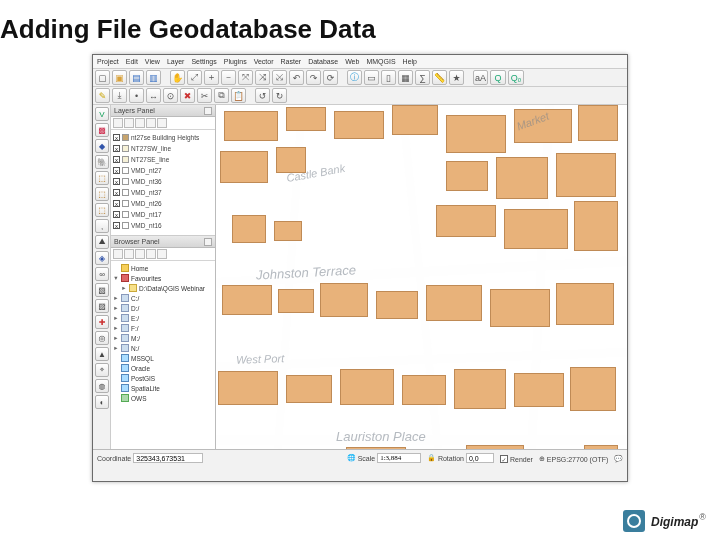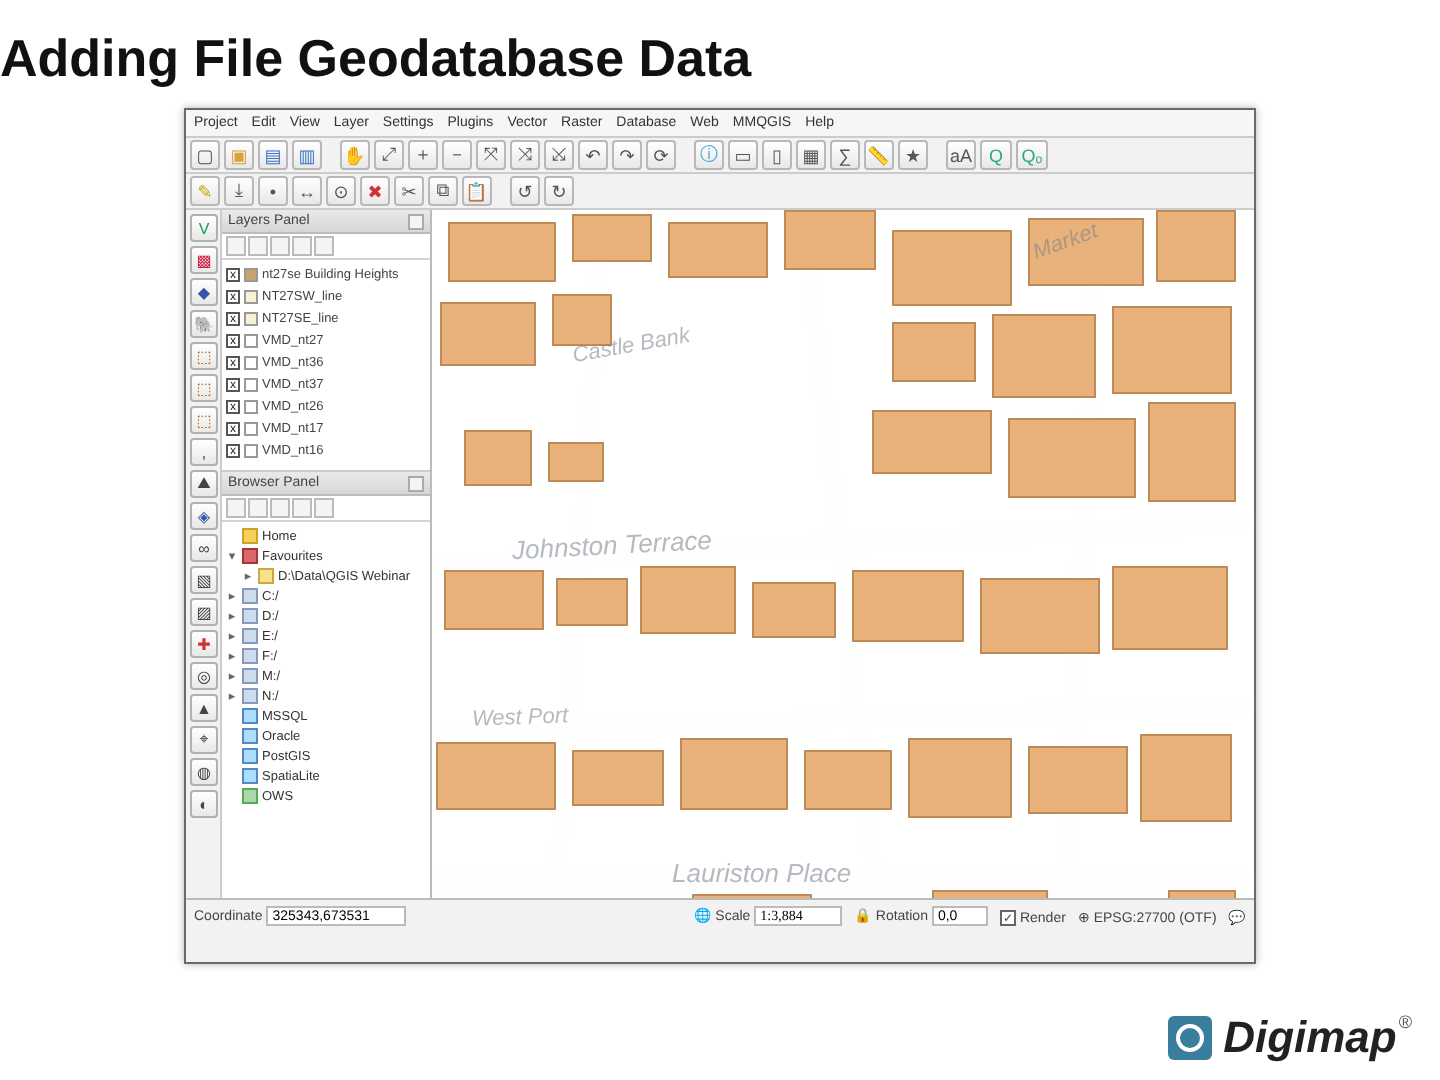--- a/index.html
+++ b/index.html
@@ -49,21 +49,21 @@
   .sb-check{width:8px;height:8px;border:1px solid #666;background:#fff;display:flex;align-items:center;justify-content:center;font-size:6px}
   
   .bldg{position:absolute;background:#e8b27a;border:1px solid #bf8a55}
   .road{position:absolute;background:#fefefe}
   .road.h{height:6px}
   .road.v{width:6px}
   .label-street{position:absolute;font-size:11px;color:rgba(120,130,140,.55);font-style:italic;white-space:nowrap}
   .brand{position:absolute;right:14px;bottom:8px;display:flex;align-items:center;gap:6px}
   .brand .logo{width:22px;height:22px;background:#3a7e9d;border-radius:3px;position:relative}
   .brand .logo::after{content:"";position:absolute;inset:4px;border:2px solid #fff;border-radius:50%}
-  .brand .name{font-style:italic;font-weight:700;font-size:22px;color:#222}
+  .brand .name{font-style:italic;font-weight:700;font-size:12px;color:#222}
   .brand .r{font-size:9px;vertical-align:top;color:#555;margin-left:1px}
 </style>
 </head>
 <body>
 
 <div class="slide-title">Adding File Geodatabase Data</div>
 
 <div class="qgis-window">
 
 

